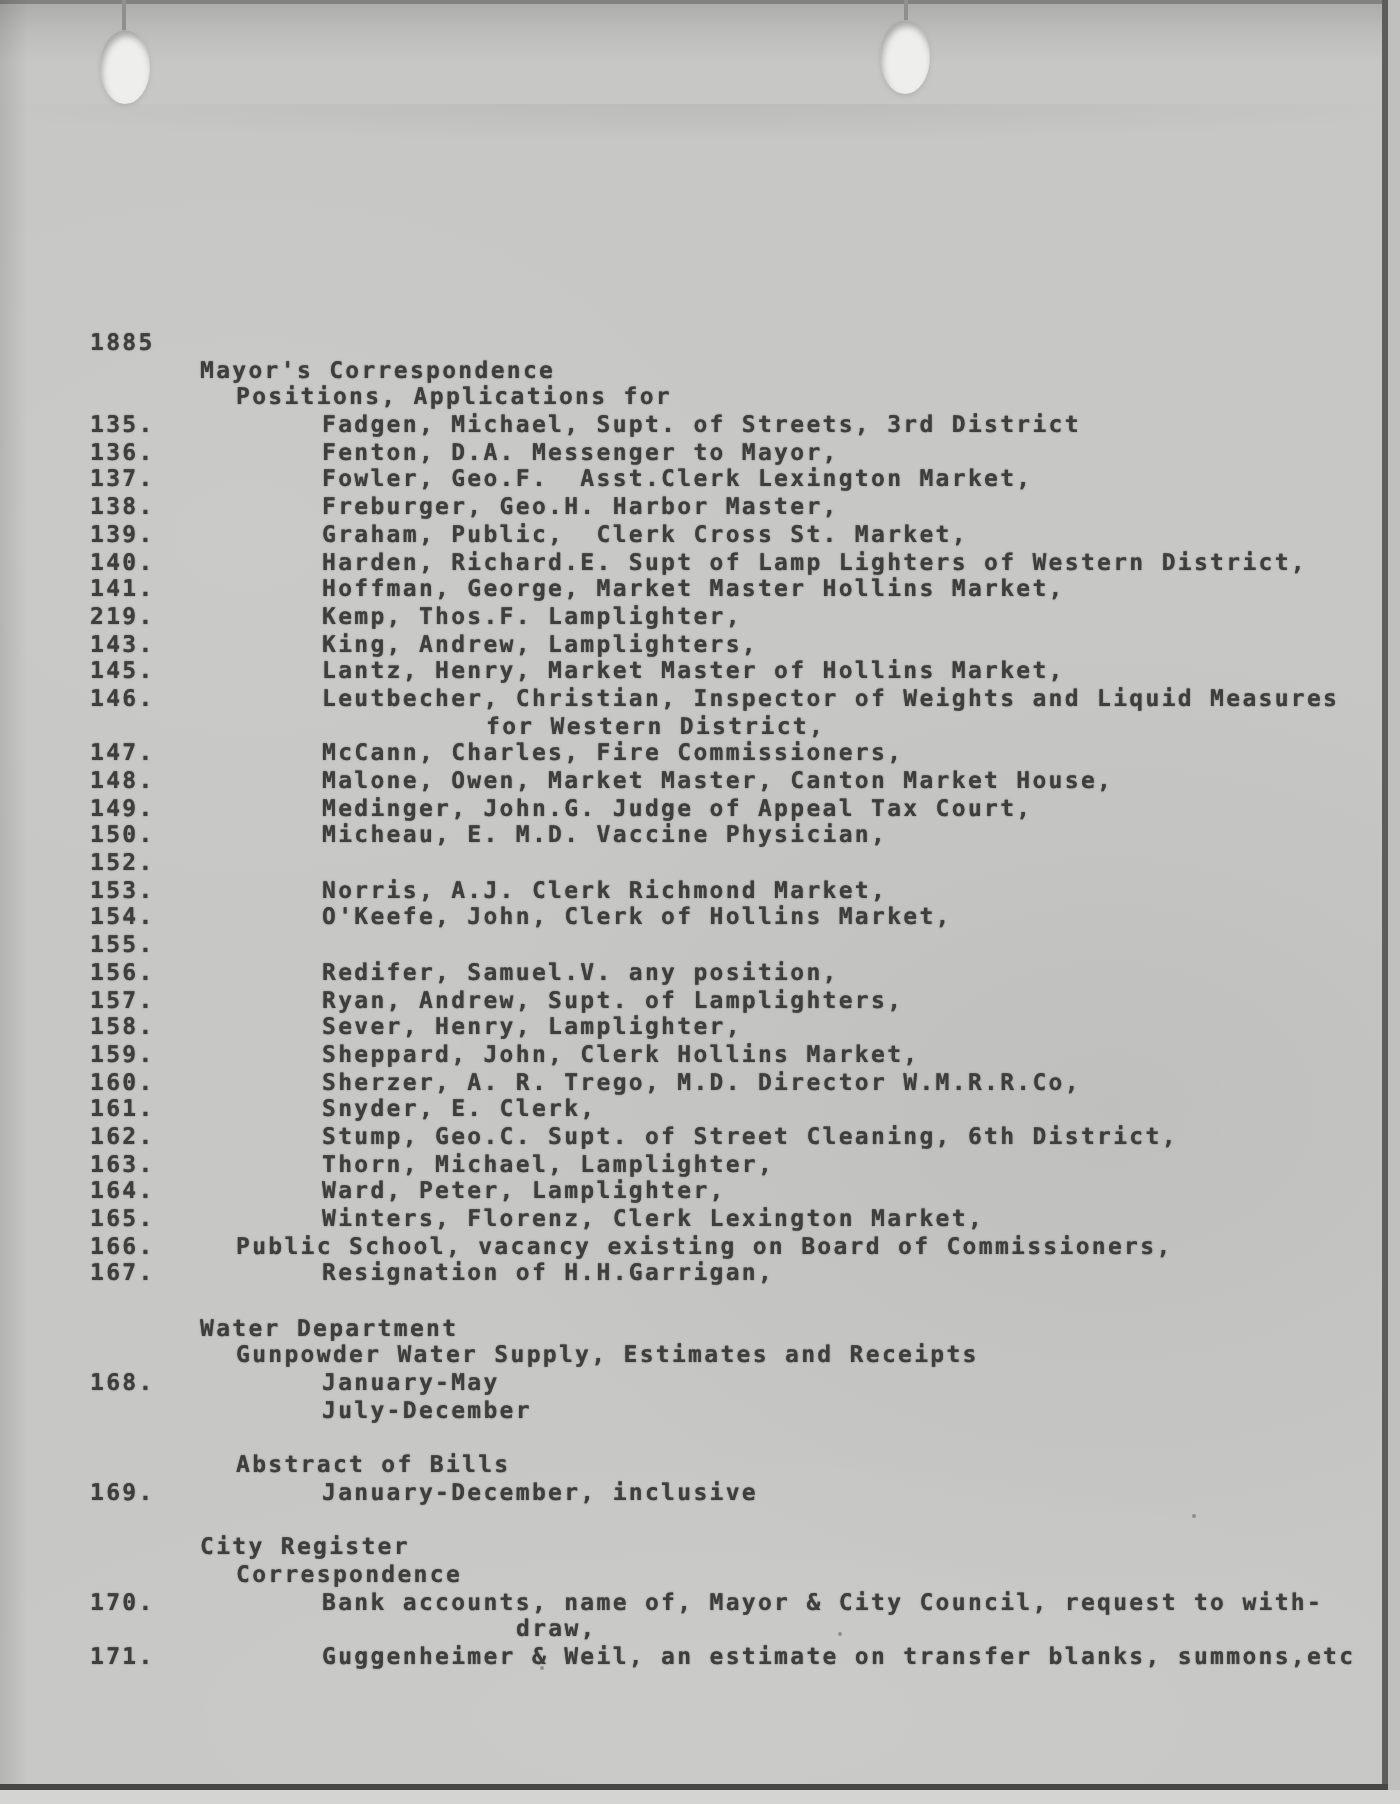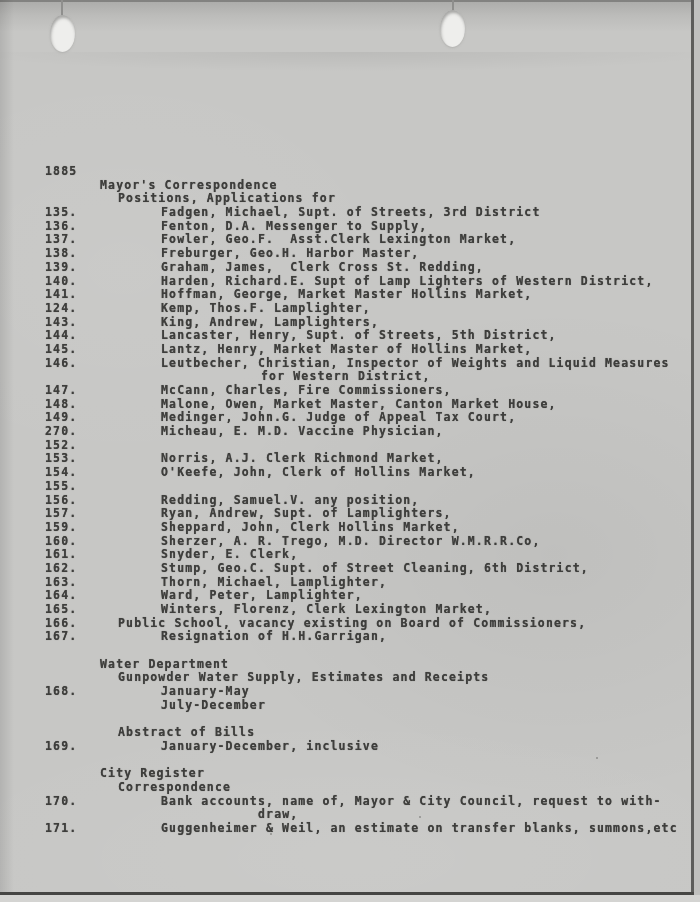--- a/index.html
+++ b/index.html
@@ -62,21 +62,21 @@
     font-size:11.5px;font-weight:700;letter-spacing:1.15px;
     color:#3e3e3c;
     text-shadow:0 0 0.7px rgba(62,62,60,0.85);
   }
   .line{position:relative;height:13.7px;}
   .line span{position:absolute;top:0;white-space:pre;line-height:13.7px;}
   .num{left:45px;}
   .h1 .txt{left:100px;}
   .h2 .txt{left:118px;}
   .entry .txt{left:140px;margin-left:21px;}
-  .cont .txt{left:243px;margin-left:18px;}
+  .cont .txt{left:243px;}
   .cont2 .txt{left:258px;text-align:right;}
 </style>
 </head>
 <body>
 
 <div class="scan">
   <div class="paper"></div>
 
   <div class="top-shade"></div>
   <div class="top-edge-line"></div>
@@ -106,55 +106,51 @@
         </div>
         <div class="line h2">
           <span class="txt">Positions, Applications for</span>
         </div>
         <div class="line entry">
           <span class="num">135.</span>
           <span class="txt">Fadgen, Michael, Supt. of Streets, 3rd District</span>
         </div>
         <div class="line entry">
           <span class="num">136.</span>
-          <span class="txt">Fenton, D.A. Messenger to Supply,</span>
+          <span class="txt">Fenton, D.A. Messenger to Mayor,</span>
         </div>
         <div class="line entry">
           <span class="num">137.</span>
           <span class="txt">Fowler, Geo.F.  Asst.Clerk Lexington Market,</span>
         </div>
         <div class="line entry">
           <span class="num">138.</span>
           <span class="txt">Freburger, Geo.H. Harbor Master,</span>
         </div>
         <div class="line entry">
           <span class="num">139.</span>
-          <span class="txt">Graham, James,  Clerk Cross St. Redding,</span>
+          <span class="txt">Graham, Public,  Clerk Cross St. Market,</span>
         </div>
         <div class="line entry">
           <span class="num">140.</span>
           <span class="txt">Harden, Richard.E. Supt of Lamp Lighters of Western District,</span>
         </div>
         <div class="line entry">
           <span class="num">141.</span>
           <span class="txt">Hoffman, George, Market Master Hollins Market,</span>
         </div>
         <div class="line entry">
-          <span class="num">124.</span>
+          <span class="num">219.</span>
           <span class="txt">Kemp, Thos.F. Lamplighter,</span>
         </div>
         <div class="line entry">
           <span class="num">143.</span>
           <span class="txt">King, Andrew, Lamplighters,</span>
         </div>
         <div class="line entry">
-          <span class="num">144.</span>
-          <span class="txt">Lancaster, Henry, Supt. of Streets, 5th District,</span>
-        </div>
-        <div class="line entry">
           <span class="num">145.</span>
           <span class="txt">Lantz, Henry, Market Master of Hollins Market,</span>
         </div>
         <div class="line entry">
           <span class="num">146.</span>
           <span class="txt">Leutbecher, Christian, Inspector of Weights and Liquid Measures</span>
         </div>
         <div class="line cont">
           <span class="txt">for Western District,</span>
         </div>
@@ -164,44 +160,48 @@
         </div>
         <div class="line entry">
           <span class="num">148.</span>
           <span class="txt">Malone, Owen, Market Master, Canton Market House,</span>
         </div>
         <div class="line entry">
           <span class="num">149.</span>
           <span class="txt">Medinger, John.G. Judge of Appeal Tax Court,</span>
         </div>
         <div class="line entry">
-          <span class="num">270.</span>
+          <span class="num">150.</span>
           <span class="txt">Micheau, E. M.D. Vaccine Physician,</span>
         </div>
         <div class="line entry">
           <span class="num">152.</span>
         </div>
         <div class="line entry">
           <span class="num">153.</span>
           <span class="txt">Norris, A.J. Clerk Richmond Market,</span>
         </div>
         <div class="line entry">
           <span class="num">154.</span>
           <span class="txt">O'Keefe, John, Clerk of Hollins Market,</span>
         </div>
         <div class="line entry">
           <span class="num">155.</span>
         </div>
         <div class="line entry">
           <span class="num">156.</span>
-          <span class="txt">Redding, Samuel.V. any position,</span>
+          <span class="txt">Redifer, Samuel.V. any position,</span>
         </div>
         <div class="line entry">
           <span class="num">157.</span>
           <span class="txt">Ryan, Andrew, Supt. of Lamplighters,</span>
+        </div>
+        <div class="line entry">
+          <span class="num">158.</span>
+          <span class="txt">Sever, Henry, Lamplighter,</span>
         </div>
         <div class="line entry">
           <span class="num">159.</span>
           <span class="txt">Sheppard, John, Clerk Hollins Market,</span>
         </div>
         <div class="line entry">
           <span class="num">160.</span>
           <span class="txt">Sherzer, A. R. Trego, M.D. Director W.M.R.R.Co,</span>
         </div>
         <div class="line entry">

